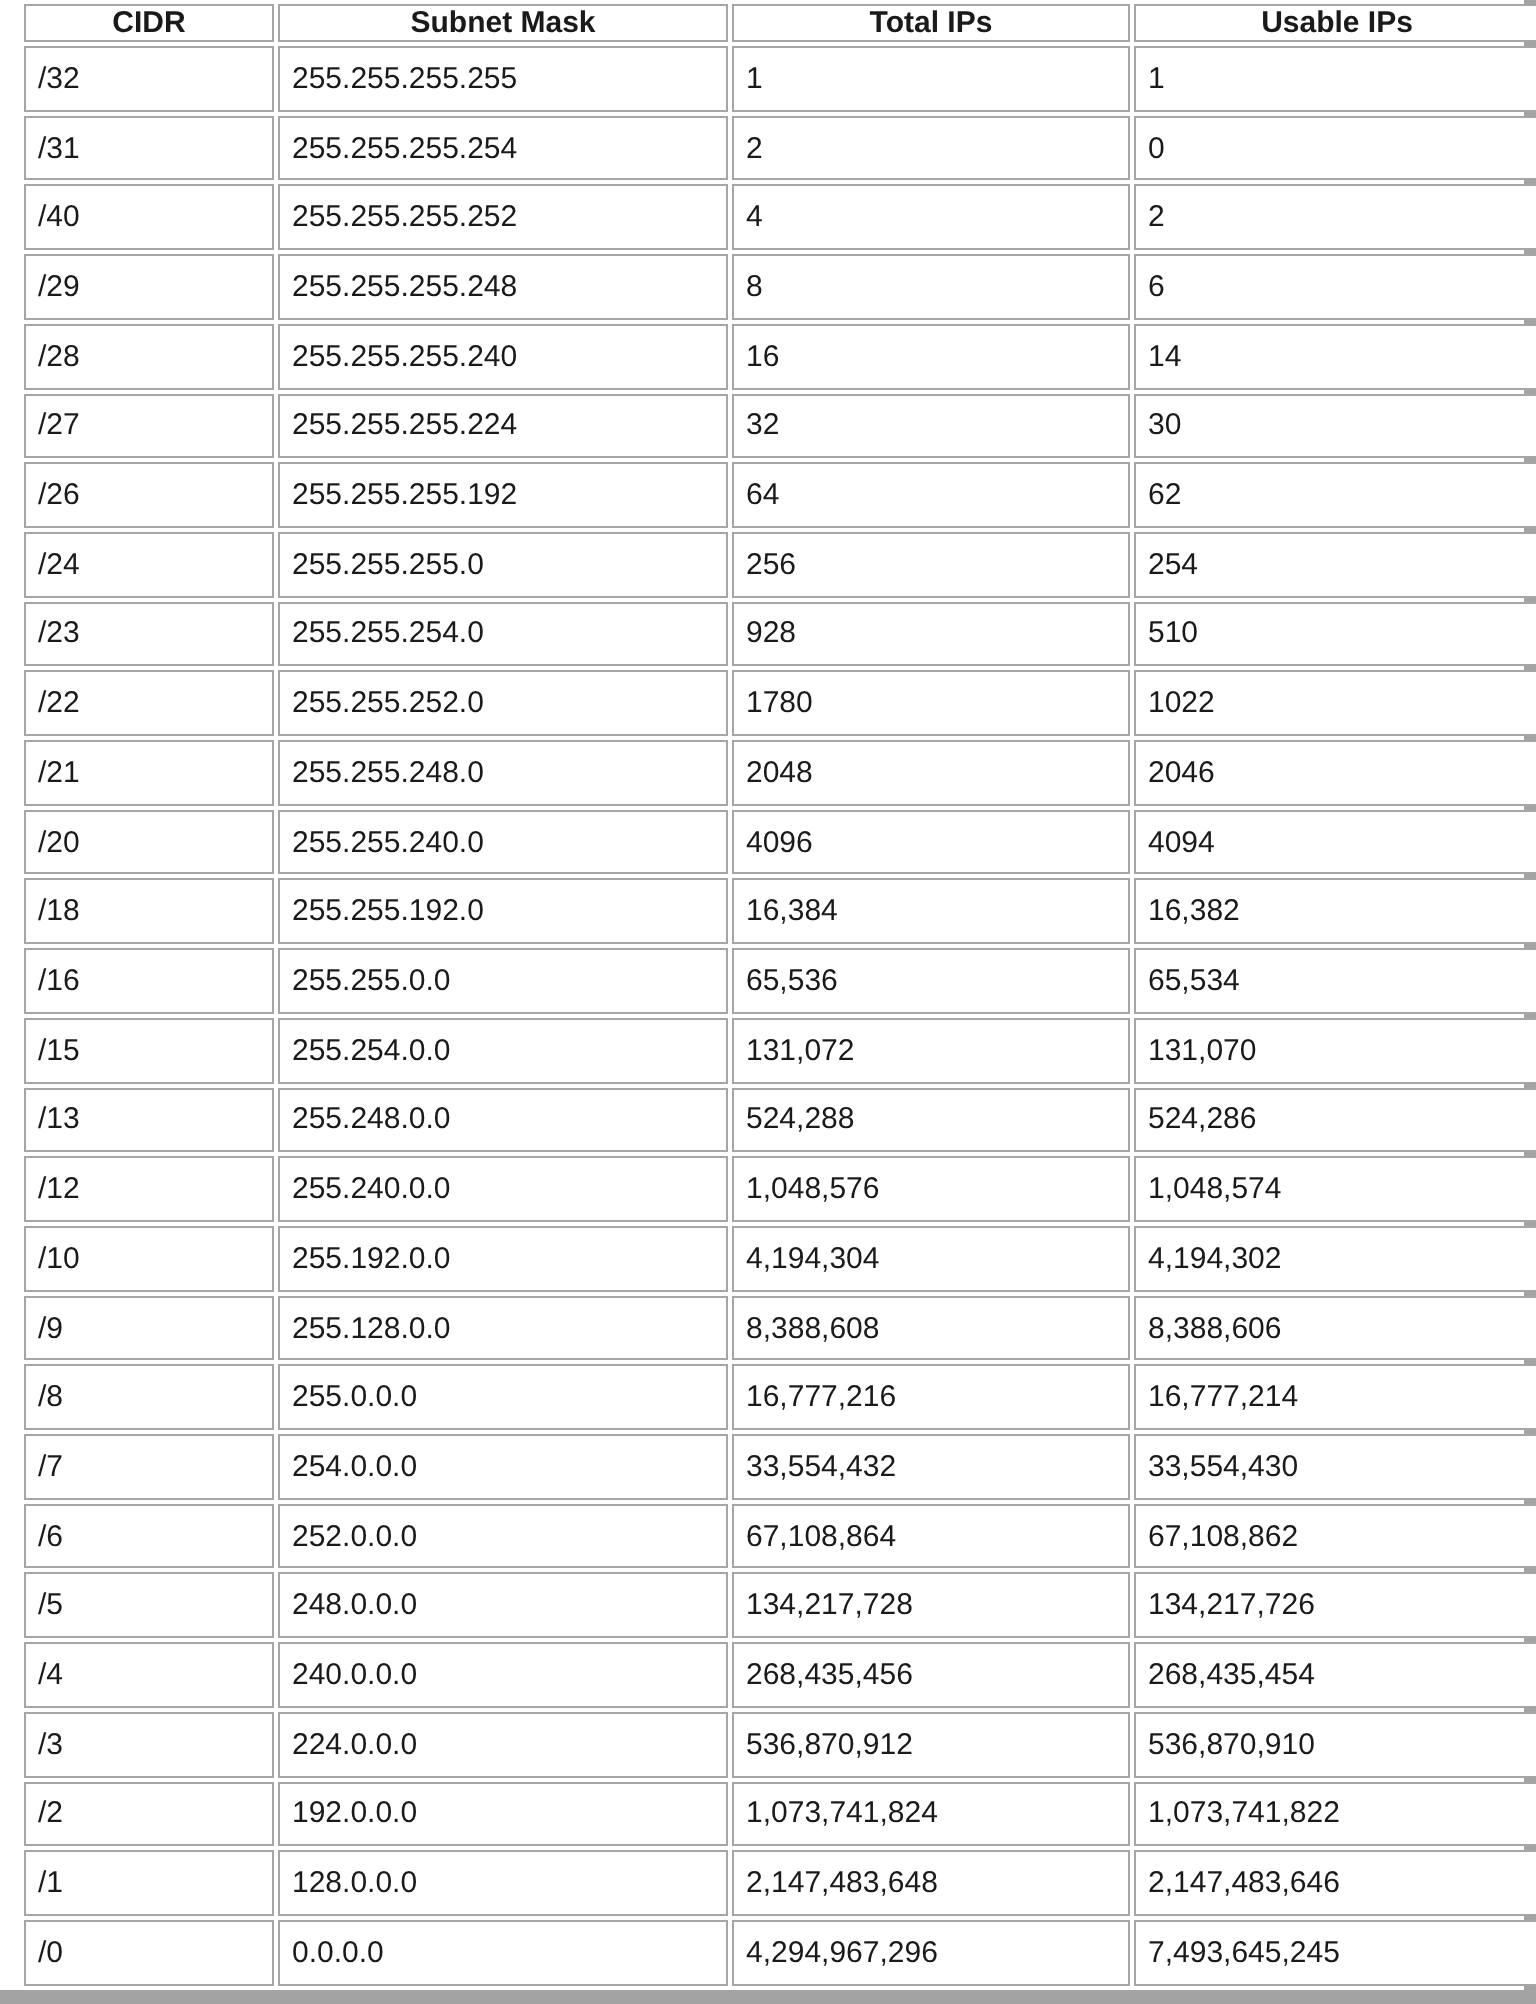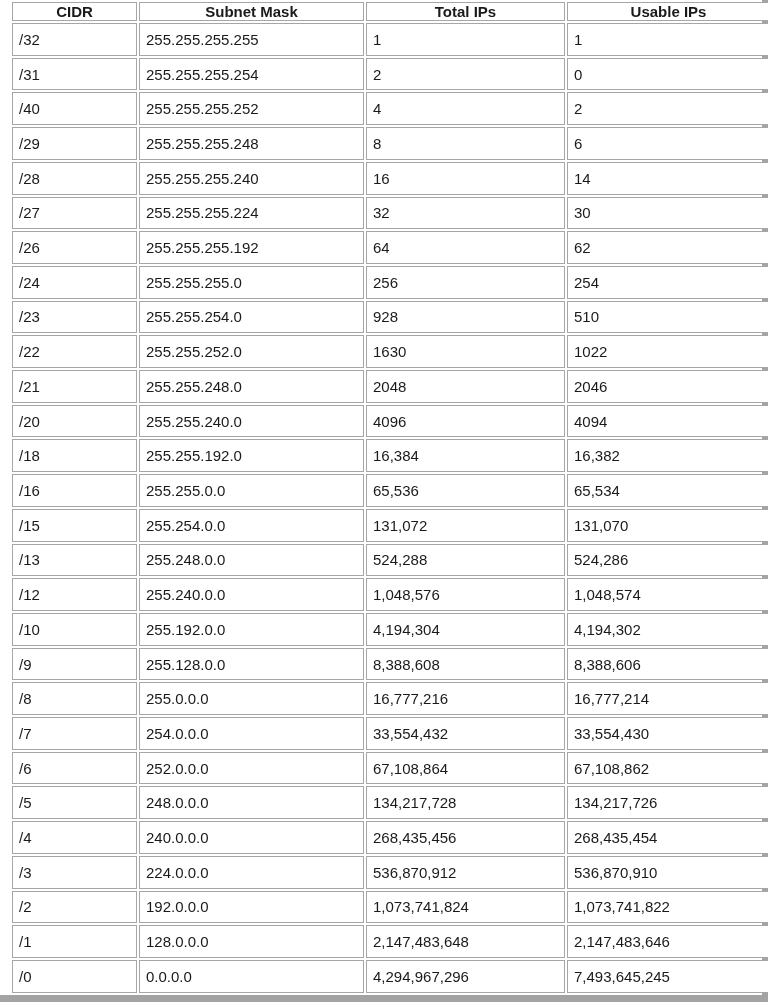--- a/index.html
+++ b/index.html
@@ -121,21 +121,21 @@
         </tr>
         <tr>
           <td>/23</td>
           <td>255.255.254.0</td>
           <td>928</td>
           <td>510</td>
         </tr>
         <tr>
           <td>/22</td>
           <td>255.255.252.0</td>
-          <td>1630</td>
+          <td>1780</td>
           <td>1022</td>
         </tr>
         <tr>
           <td>/21</td>
           <td>255.255.248.0</td>
           <td>2048</td>
           <td>2046</td>
         </tr>
         <tr>
           <td>/20</td>

